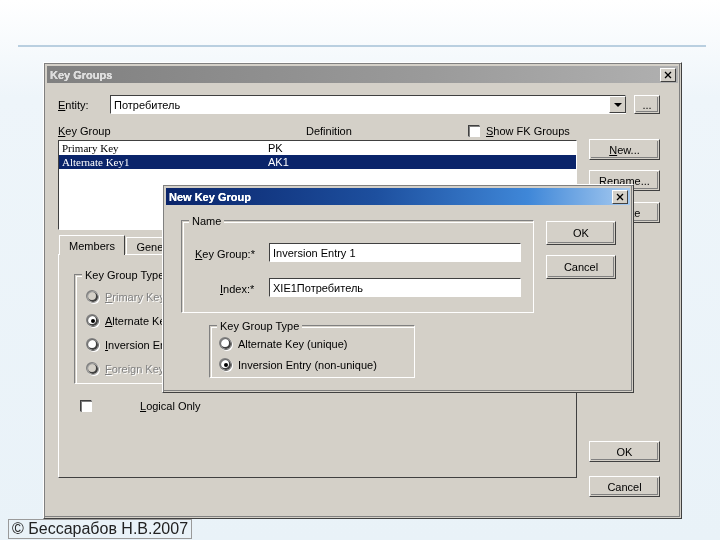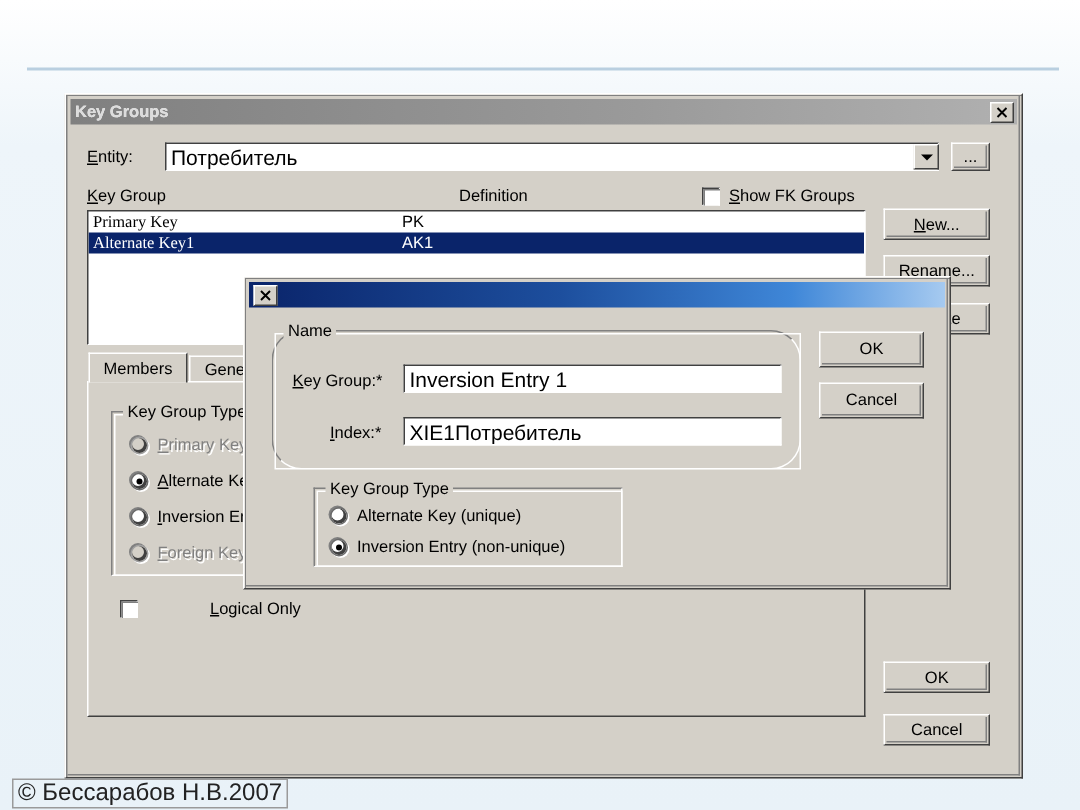--- a/index.html
+++ b/index.html
@@ -127,21 +127,21 @@
   .u { text-decoration: underline; }
 
   .field {
     position: absolute;
     background: #ffffff;
     border-top: 1px solid #404040;
     border-left: 1px solid #404040;
     border-right: 1px solid #ffffff;
     border-bottom: 1px solid #ffffff;
     box-sizing: border-box;
-    font-size: 14px;
+    font-size: 11px;
     color: #000;
     display: flex;
     align-items: center;
     padding-left: 3px;
     overflow: hidden;
     white-space: nowrap;
     text-align: right;
   }
   .field::after {
     content: "";
@@ -437,28 +437,29 @@
     <div class="btn" style="left:545px; top:413px; width:71px; height:21px;">
       <div class="btn-inner"></div>
       <span>Cancel</span>
     </div>
   </div>
 
   <div class="win" id="nkg-dialog" style="left:162px; top:184px; width:470px; height:207px;">
     <div class="win-inner-edge"></div>
 
     <div class="titlebar active">
+      <div class="titlebar-text">New Key Group</div>
       <div class="tb-btn">
         <svg width="8" height="8" viewBox="0 0 8 8" aria-hidden="true">
           <path d="M1 1 L7 7 M7 1 L1 7" stroke="#000" stroke-width="1.3" fill="none"></path>
         </svg>
       </div>
     </div>
 
-    <div class="group" style="left:18px; top:35px; width:353px; height:93px;border-radius:20px;">
+    <div class="group" style="left:18px; top:35px; width:353px; height:93px;">
       <div class="group-inner"></div>
       <div class="group-title">Name</div>
     </div>
 
     <div class="lbl" style="left:32px; top:63px;">
       <span class="u">K</span>ey Group:*
     </div>
     <div class="field" style="left:106px; top:58px; width:252px; height:19px;">Inversion Entry 1</div>
 
     <div class="lbl" style="left:57px; top:98px;">

